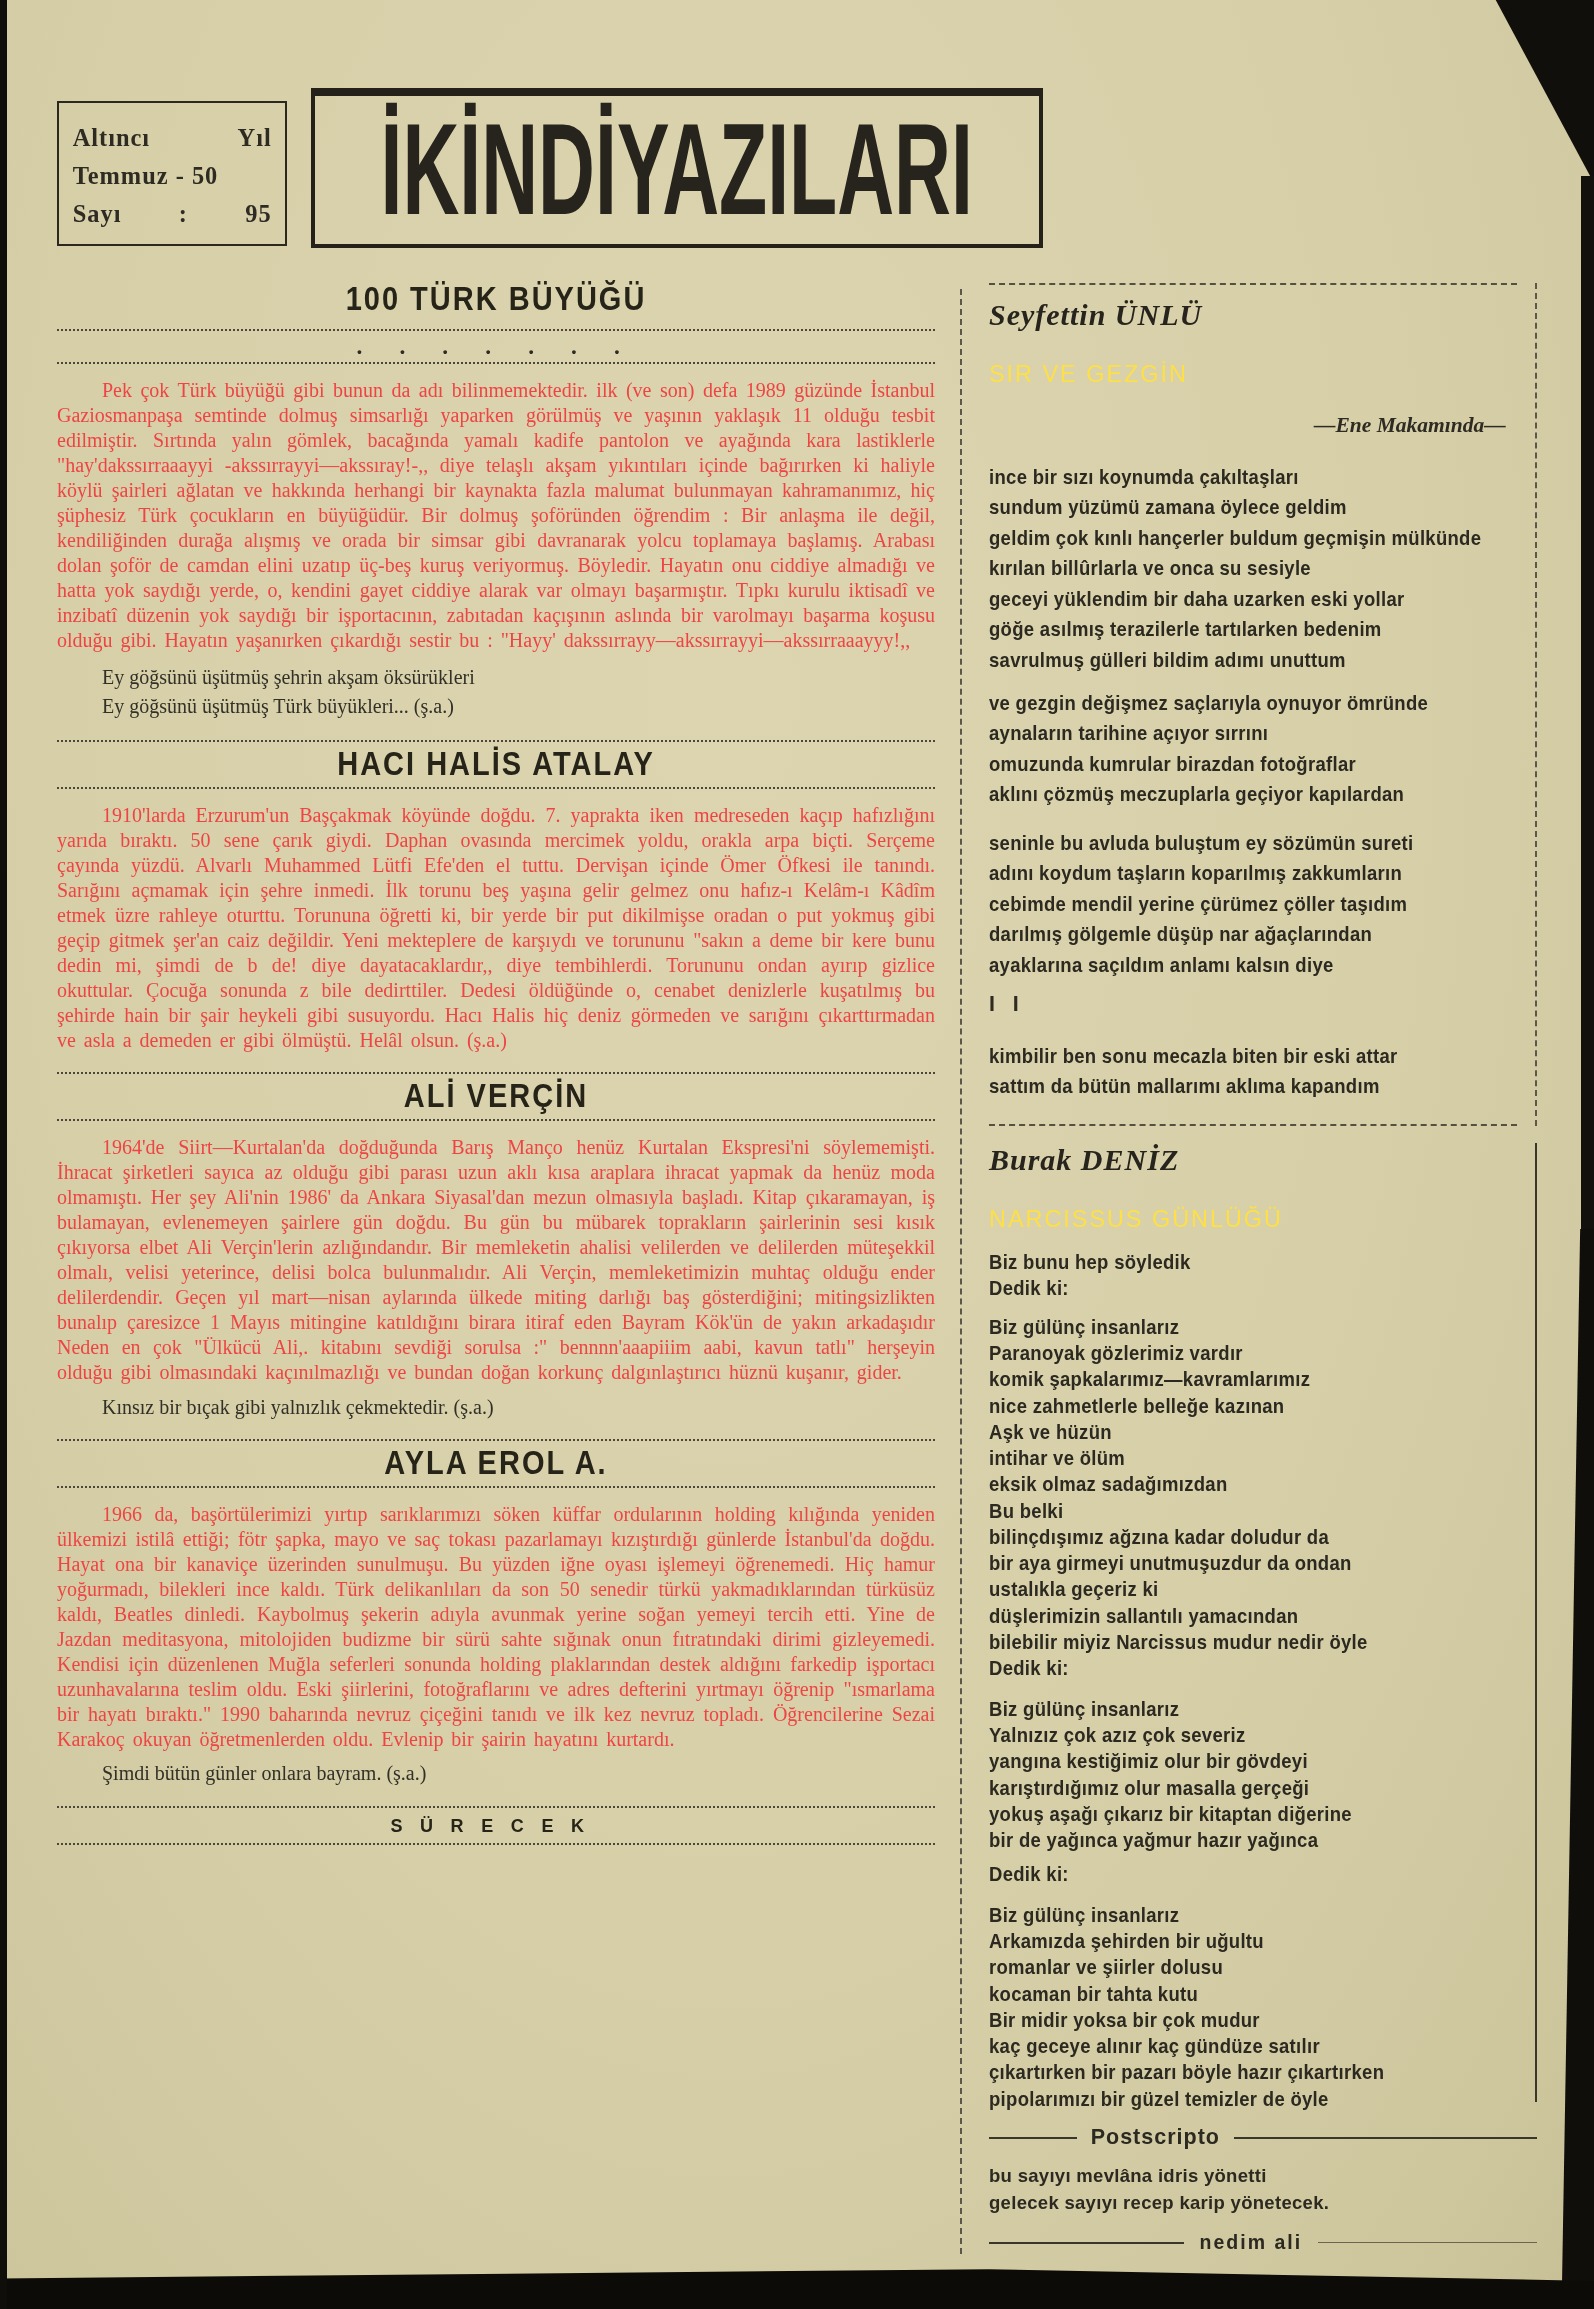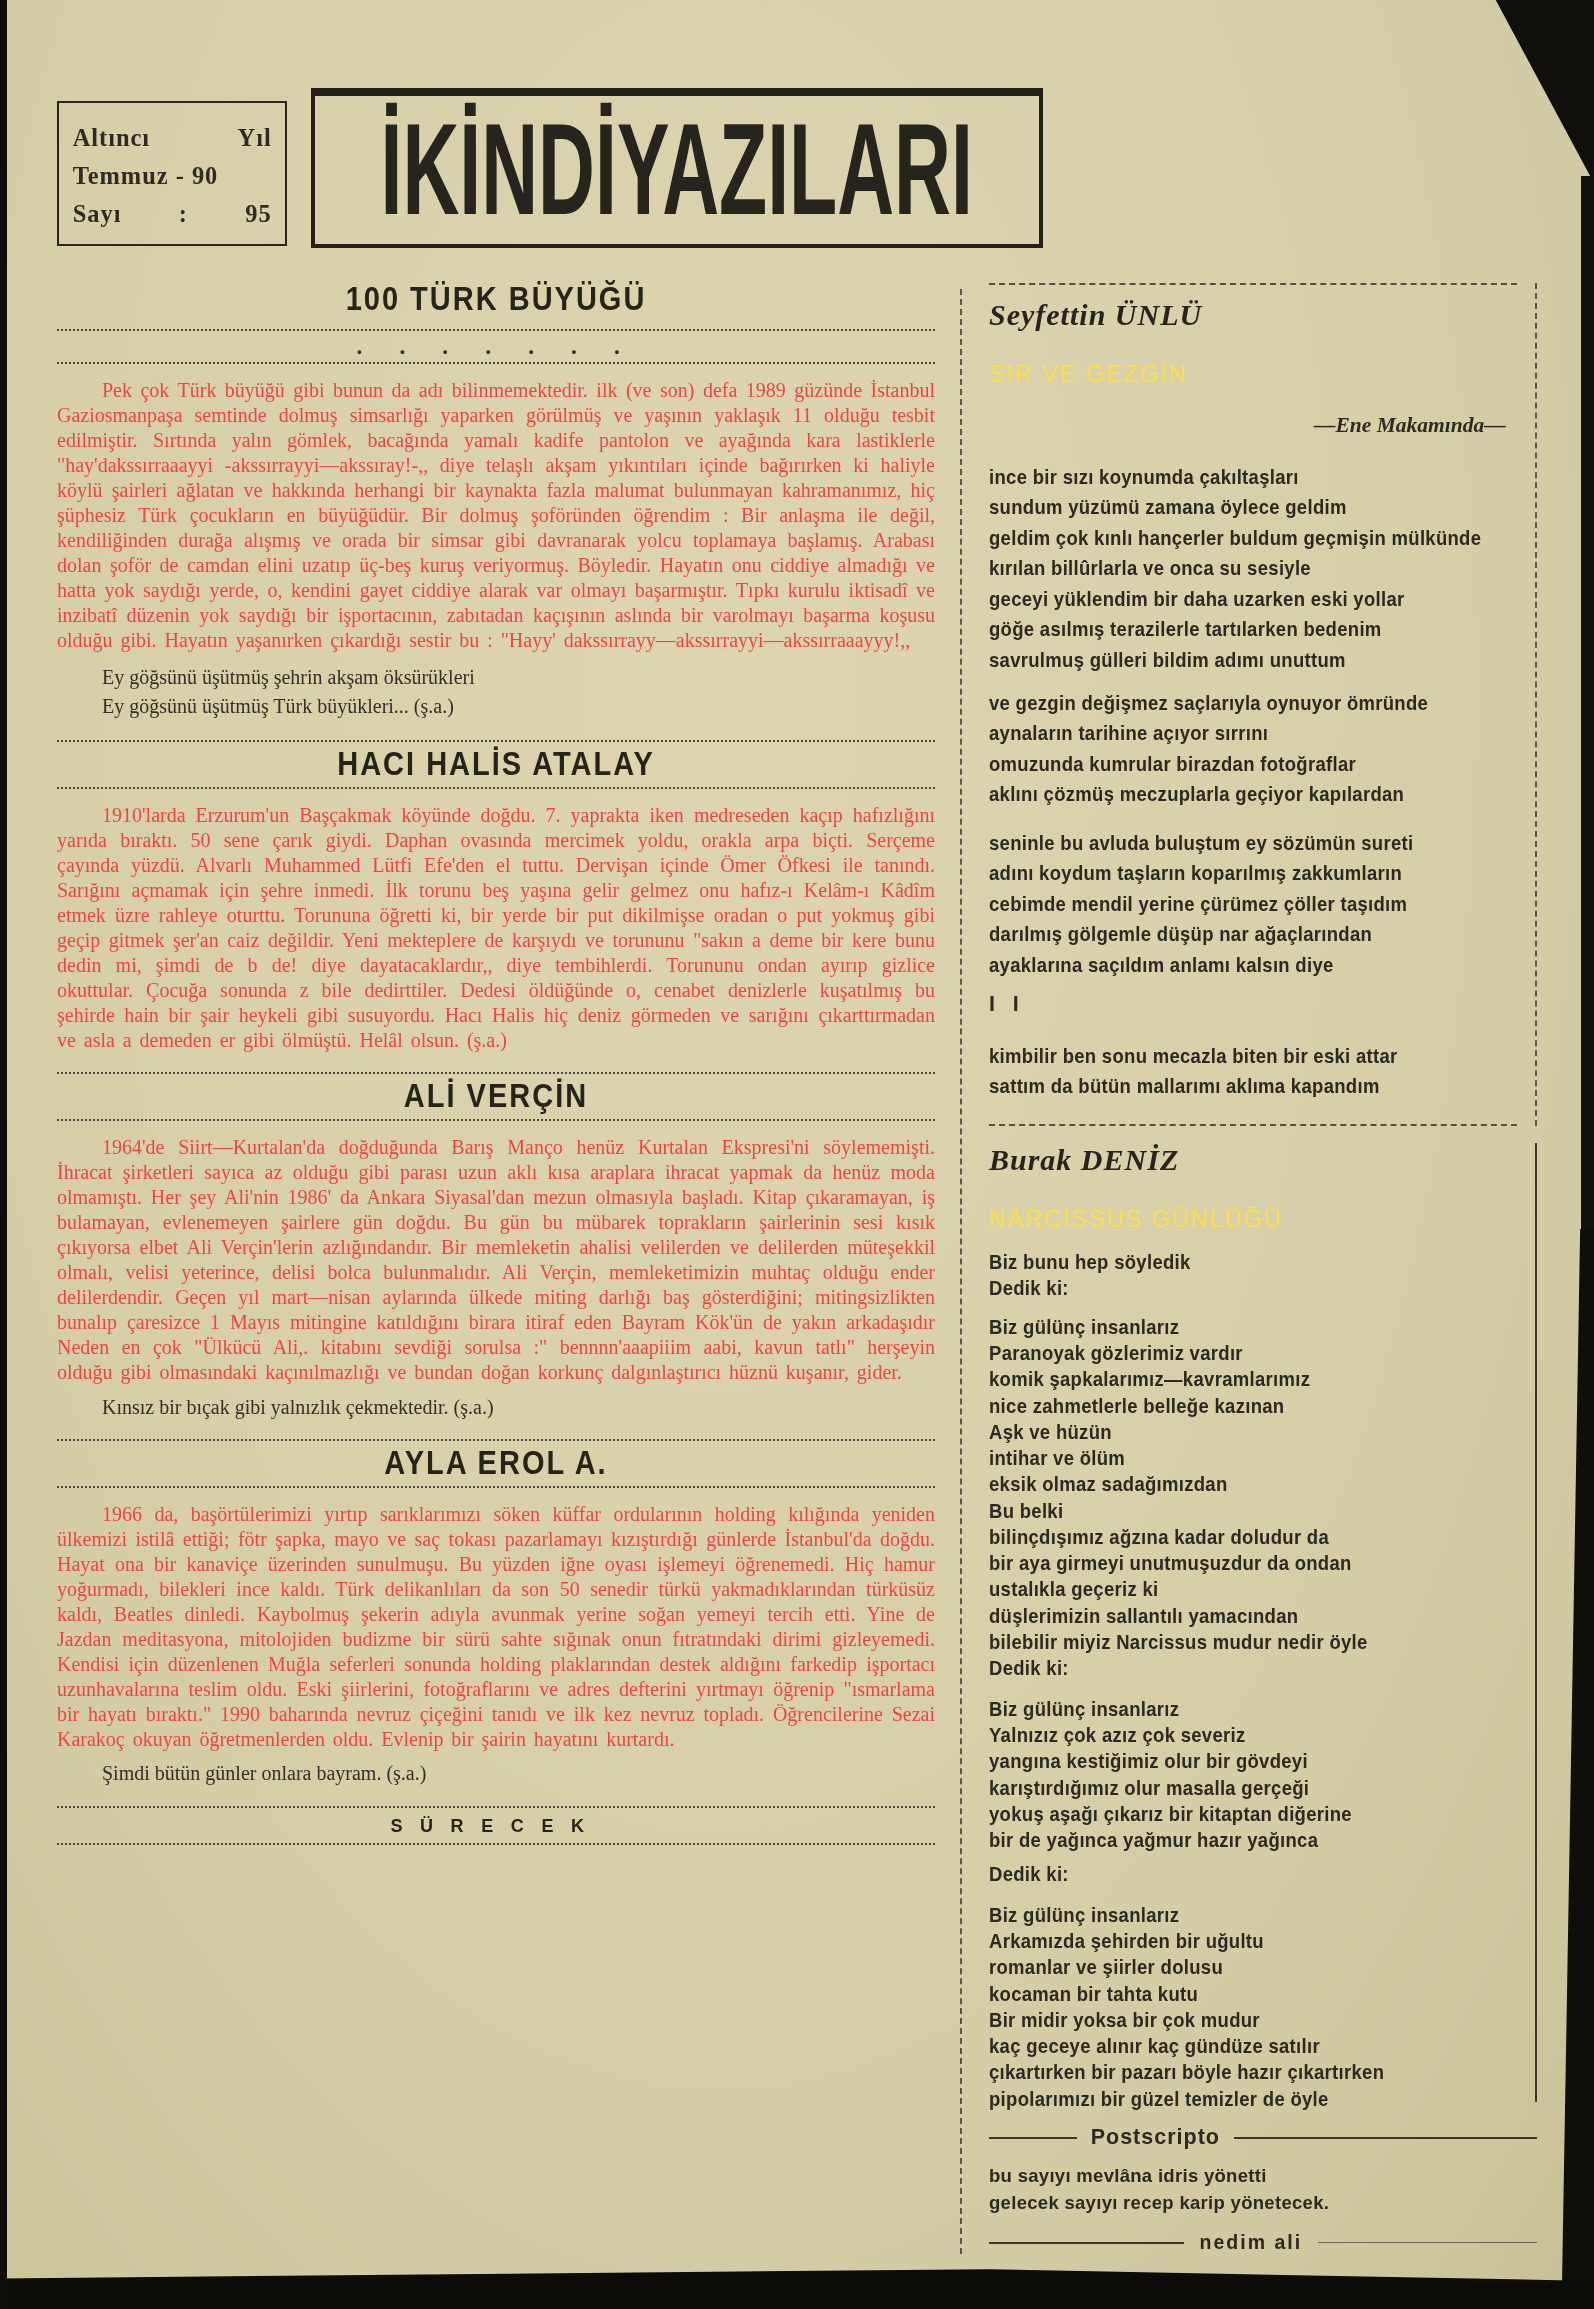--- a/index.html
+++ b/index.html
@@ -129,21 +129,21 @@
   <div class="scan-left"></div>
 
   <div class="content">
 
     <div class="header">
       <div class="issue-box">
         <div class="issue-line">
           <span>Altıncı</span>
           <span>Yıl</span>
         </div>
-        <div>Temmuz - 90</div>
+        <div>Temmuz - 50</div>
         <div class="issue-line">
           <span>Sayı</span>
           <span>:</span>
           <span>95</span>
         </div>
       </div>
 
       <div class="masthead-box">
         <span class="masthead-title">İKİNDİYAZILARI</span>
       </div>

